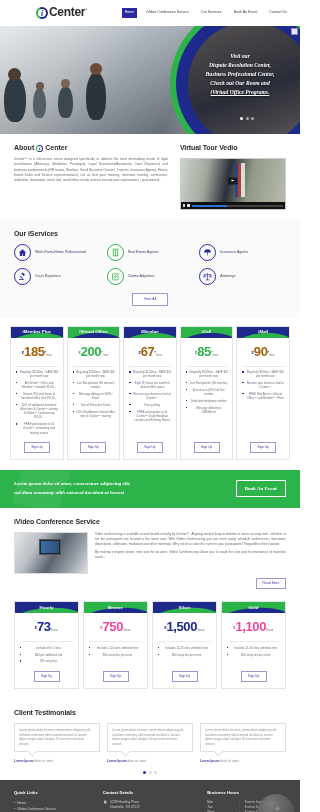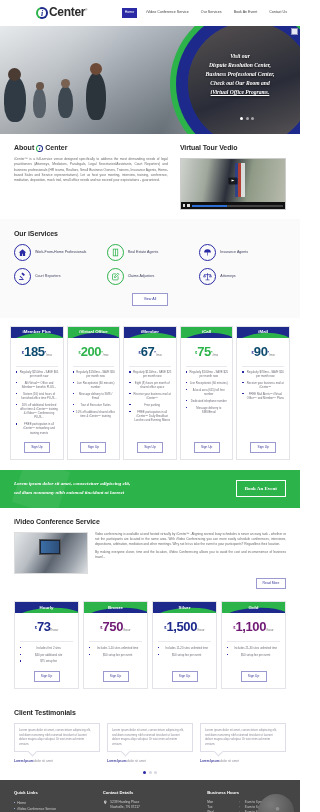--- a/index.html
+++ b/index.html
@@ -99,21 +99,21 @@
   .plan-head { position:relative; height:11px; overflow:hidden; }
   .plan-head .bg { position:absolute; inset:0; background:#1d2a8c; }
   .plan-head.green .bg { background:#2cb34a; }
   .plan-head .swoosh { position:absolute; left:-10%; bottom:-9px; width:120%; height:14px;
     background:#2cb34a; border-radius:50%/100% 100% 0 0; transform:rotate(-4deg); }
   .plan-head.green .swoosh { background:#1d2a8c; }
   .plan-head .nm { position:absolute; inset:0; display:flex; align-items:center; justify-content:center;
     color:#fff; font-size:4.4px; font-weight:bold; z-index:3; }
   .plan-price { text-align:center; padding:5px 0 4px; }
   .plan-price .cur { font-size:4px; vertical-align:super; color:#1d2a8c; font-weight:bold;}
-  .plan-price .amt { font-size:13px; font-weight:bold; color:#0c4a6e; letter-spacing:-.4px;}
+  .plan-price .amt { font-size:13px; font-weight:bold; color:#a16207; letter-spacing:-.4px;}
   .plan-price .per { font-size:3.4px; color:#777; }
   .plan.g .plan-price .cur,.plan.g .plan-price .amt { color:#2cb34a; }
   .plan-div { height:0.5px; background:#e8e8ee; margin:0 5px; }
   .feats { padding:4px 4px 5px 5px; flex:1; }
   .feat { font-size:2.8px; color:#6f6f7a; line-height:1.5; margin-bottom:2.6px; position:relative;
     padding-left:3.4px; text-align:center;}
   .feat:before { content:""; position:absolute; left:0; top:1.1px; width:1.4px; height:1.4px; background:#2a2aa5; }
   .signup { display:block; margin:0 auto 6px; width:26px; text-align:center; font-size:3.2px;
     color:#3d3d9c; border:0.6px solid #9a9ad0; padding:2px 0; background:#fff; }
 
@@ -144,21 +144,21 @@
   .tier-head.green .bg{background:#2cb34a;}
   .tier-head .swoosh{position:absolute;left:-10%;bottom:-9px;width:120%;height:14px;background:#2cb34a;
     border-radius:50%/100% 100% 0 0;transform:rotate(-4deg);}
   .tier-head.green .swoosh{background:#1d2a8c;}
   .tier-head .nm{position:absolute;inset:0;display:flex;align-items:center;justify-content:center;color:#fff;
     font-size:4.4px;font-weight:bold;z-index:3;}
   .tier-price{text-align:center;padding:5px 0 4px;}
   .tier-price .cur{font-size:4px;vertical-align:super;color:#1d2a8c;font-weight:bold;}
   .tier-price .amt{font-size:13px;font-weight:bold;color:#1d2a8c;letter-spacing:-.4px;}
   .tier-price .per{font-size:3.4px;color:#777;}
-  .tier.g .tier-price .cur,.tier.g .tier-price .amt{color:#701a75;}
+  .tier.g .tier-price .cur,.tier.g .tier-price .amt{color:#ec4899;}
 
   
   .tst { padding:9px 14px 6px; background:#fff; }
   .tst-grid { display:flex; gap:7px; margin-top:5px; }
   .tst-card { flex:1; }
   .bubble { border:0.5px solid #dedee8; background:#fff; padding:4px 4px 5px; font-size:2.9px;
     color:#8d8d99; line-height:1.6; position:relative; }
   .bubble:after { content:""; position:absolute; left:14px; bottom:-3.4px; width:6px; height:6px;
     background:#fff; border-right:0.5px solid #dedee8; border-bottom:0.5px solid #dedee8; transform:rotate(45deg);}
   .tst-auth { margin-top:7px; font-size:3.1px; color:#8d8d99; }
@@ -394,21 +394,21 @@
       <div class="signup">Sign Up</div>
     </div>
 
     <div class="plan g">
       <div class="plan-head green">
           <span class="bg"></span>
           <span class="swoosh"></span>
           <span class="nm">iCall</span>
         </div>
       <div class="plan-price">
-        <span class="cur">$</span><span class="amt">75</span><span class="cur">*</span><span class="per">/mo</span>
+        <span class="cur">$</span><span class="amt">85</span><span class="cur">*</span><span class="per">/mo</span>
       </div>
       <div class="plan-div"></div>
       <div class="feats">
         <div class="feat">Regularly $100/mo - SAVE $25 per month now</div>
         <div class="feat">Live Receptionist (60 minutes)</div>
         <div class="feat">A local area (615) toll free number</div>
         <div class="feat">Dedicated telephone number</div>
         <div class="feat">Message delivery to SMS/Email</div>
       </div>
       <div class="signup">Sign Up</div>

